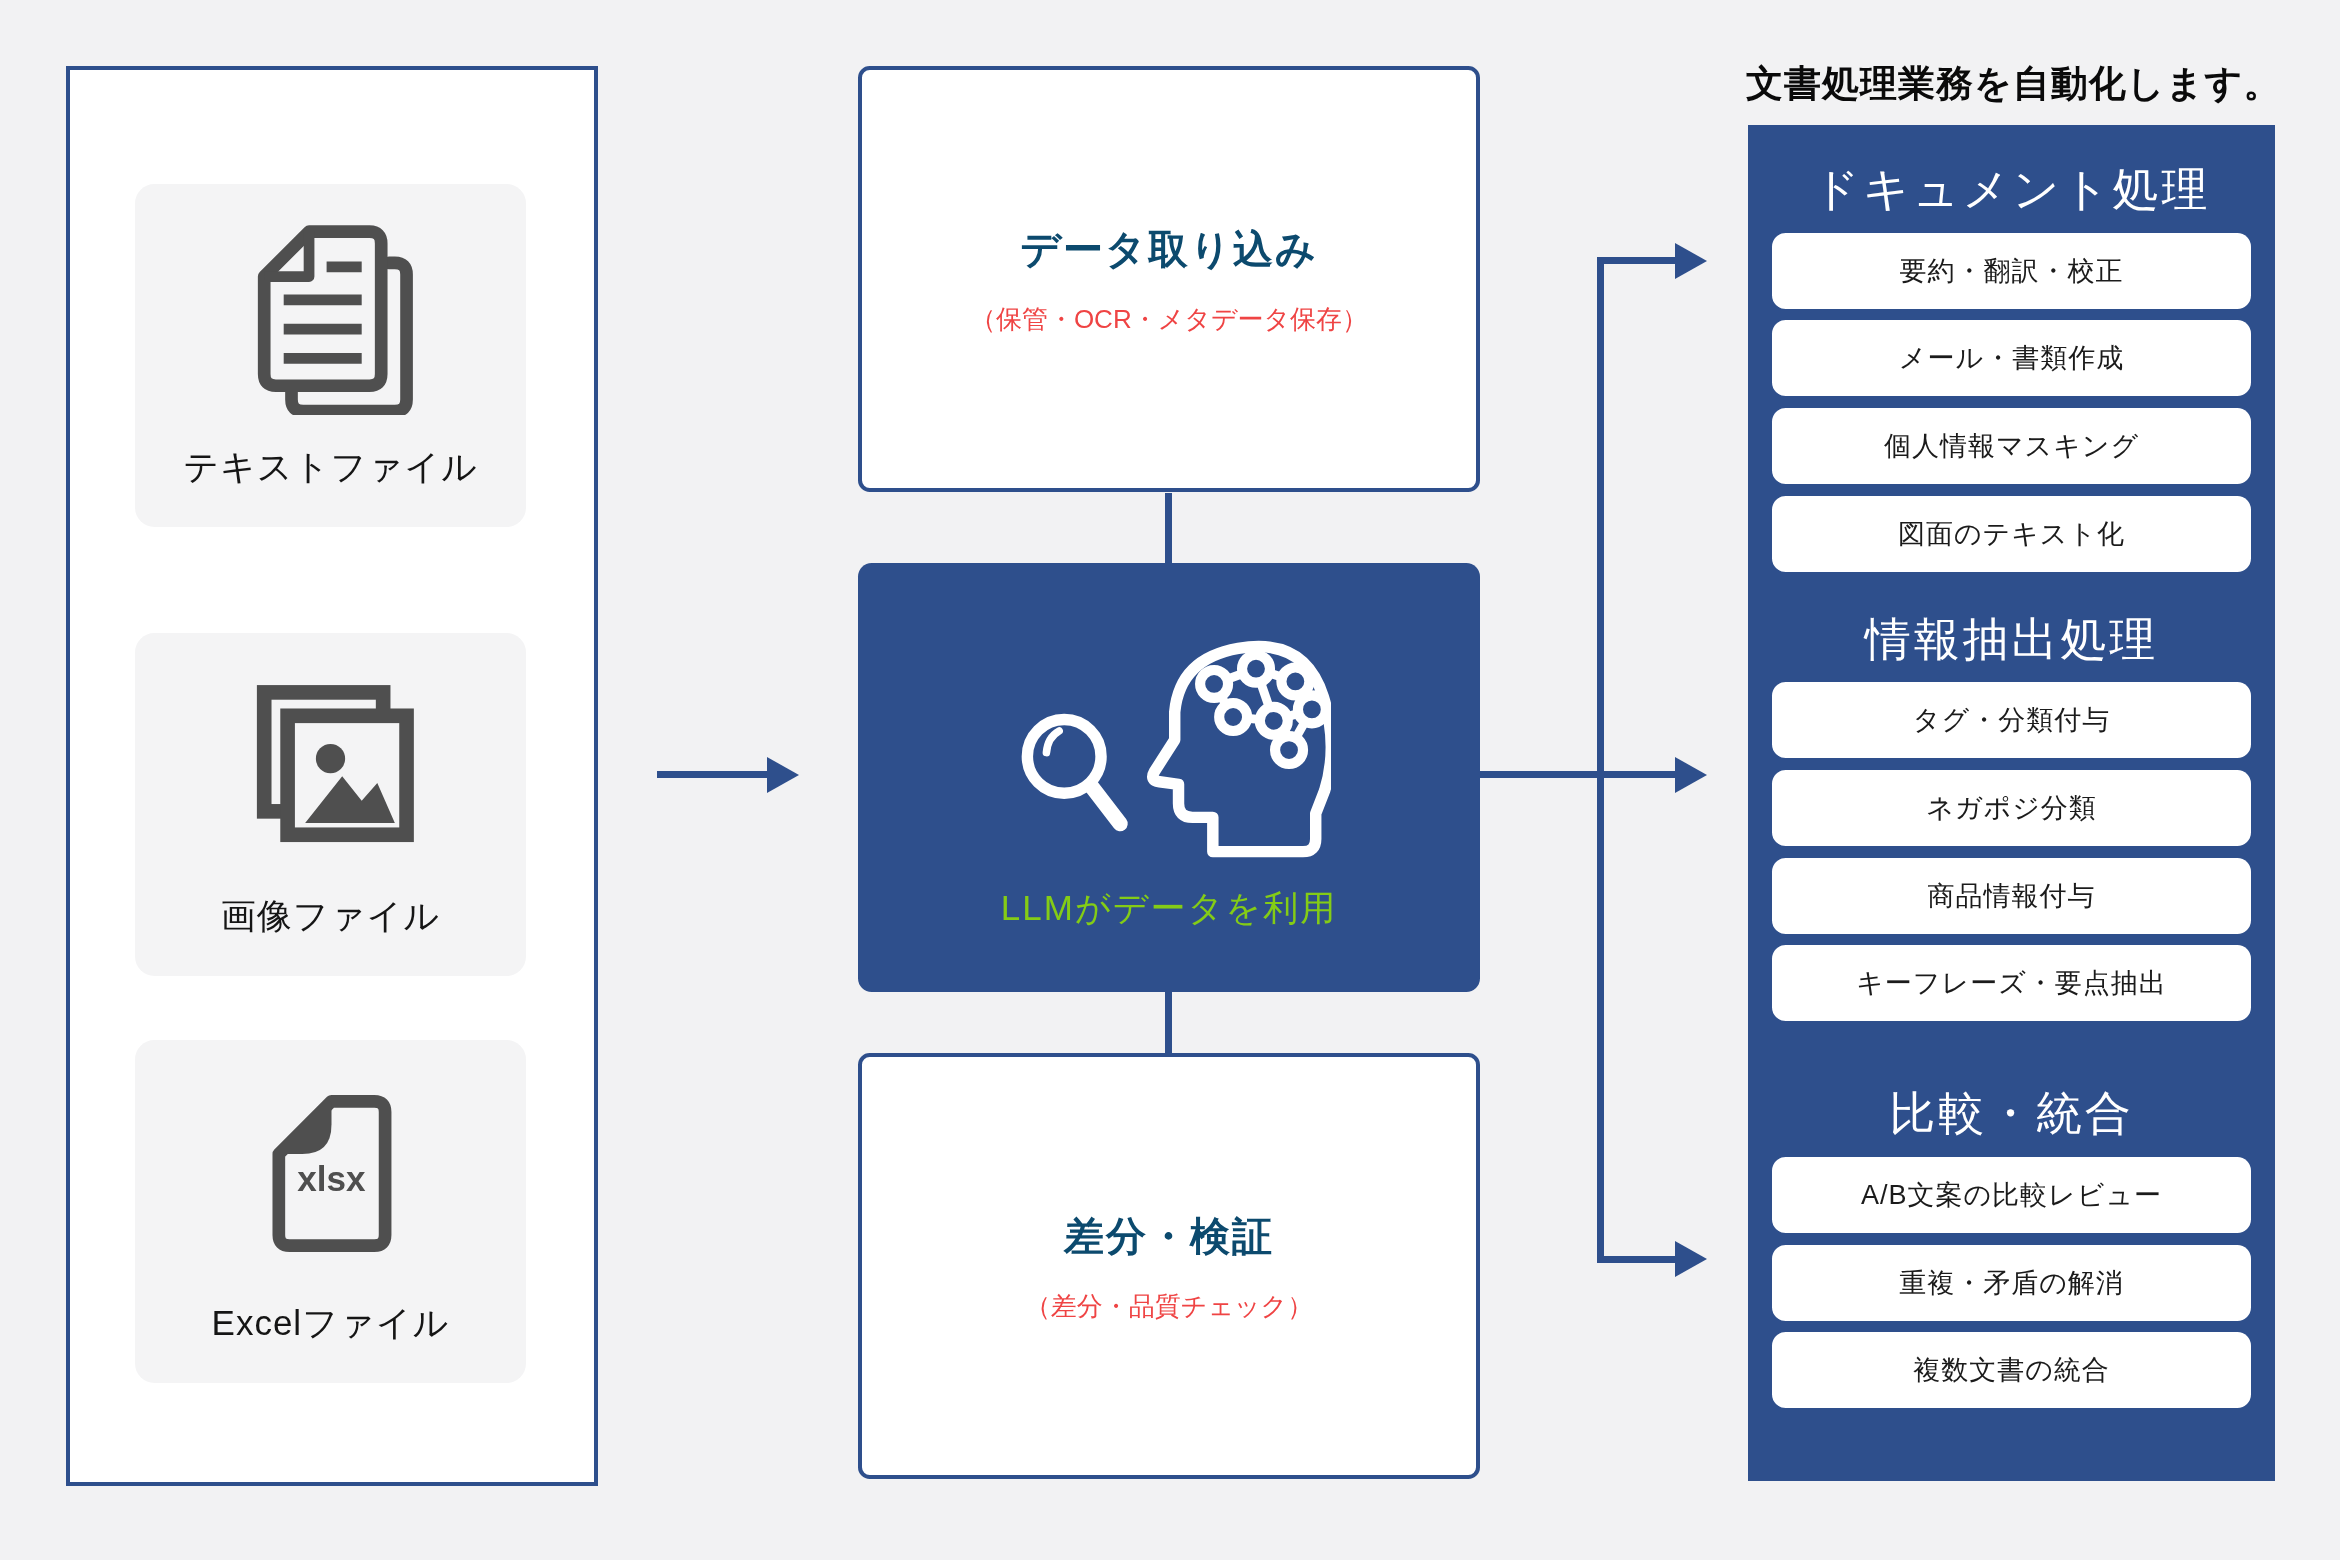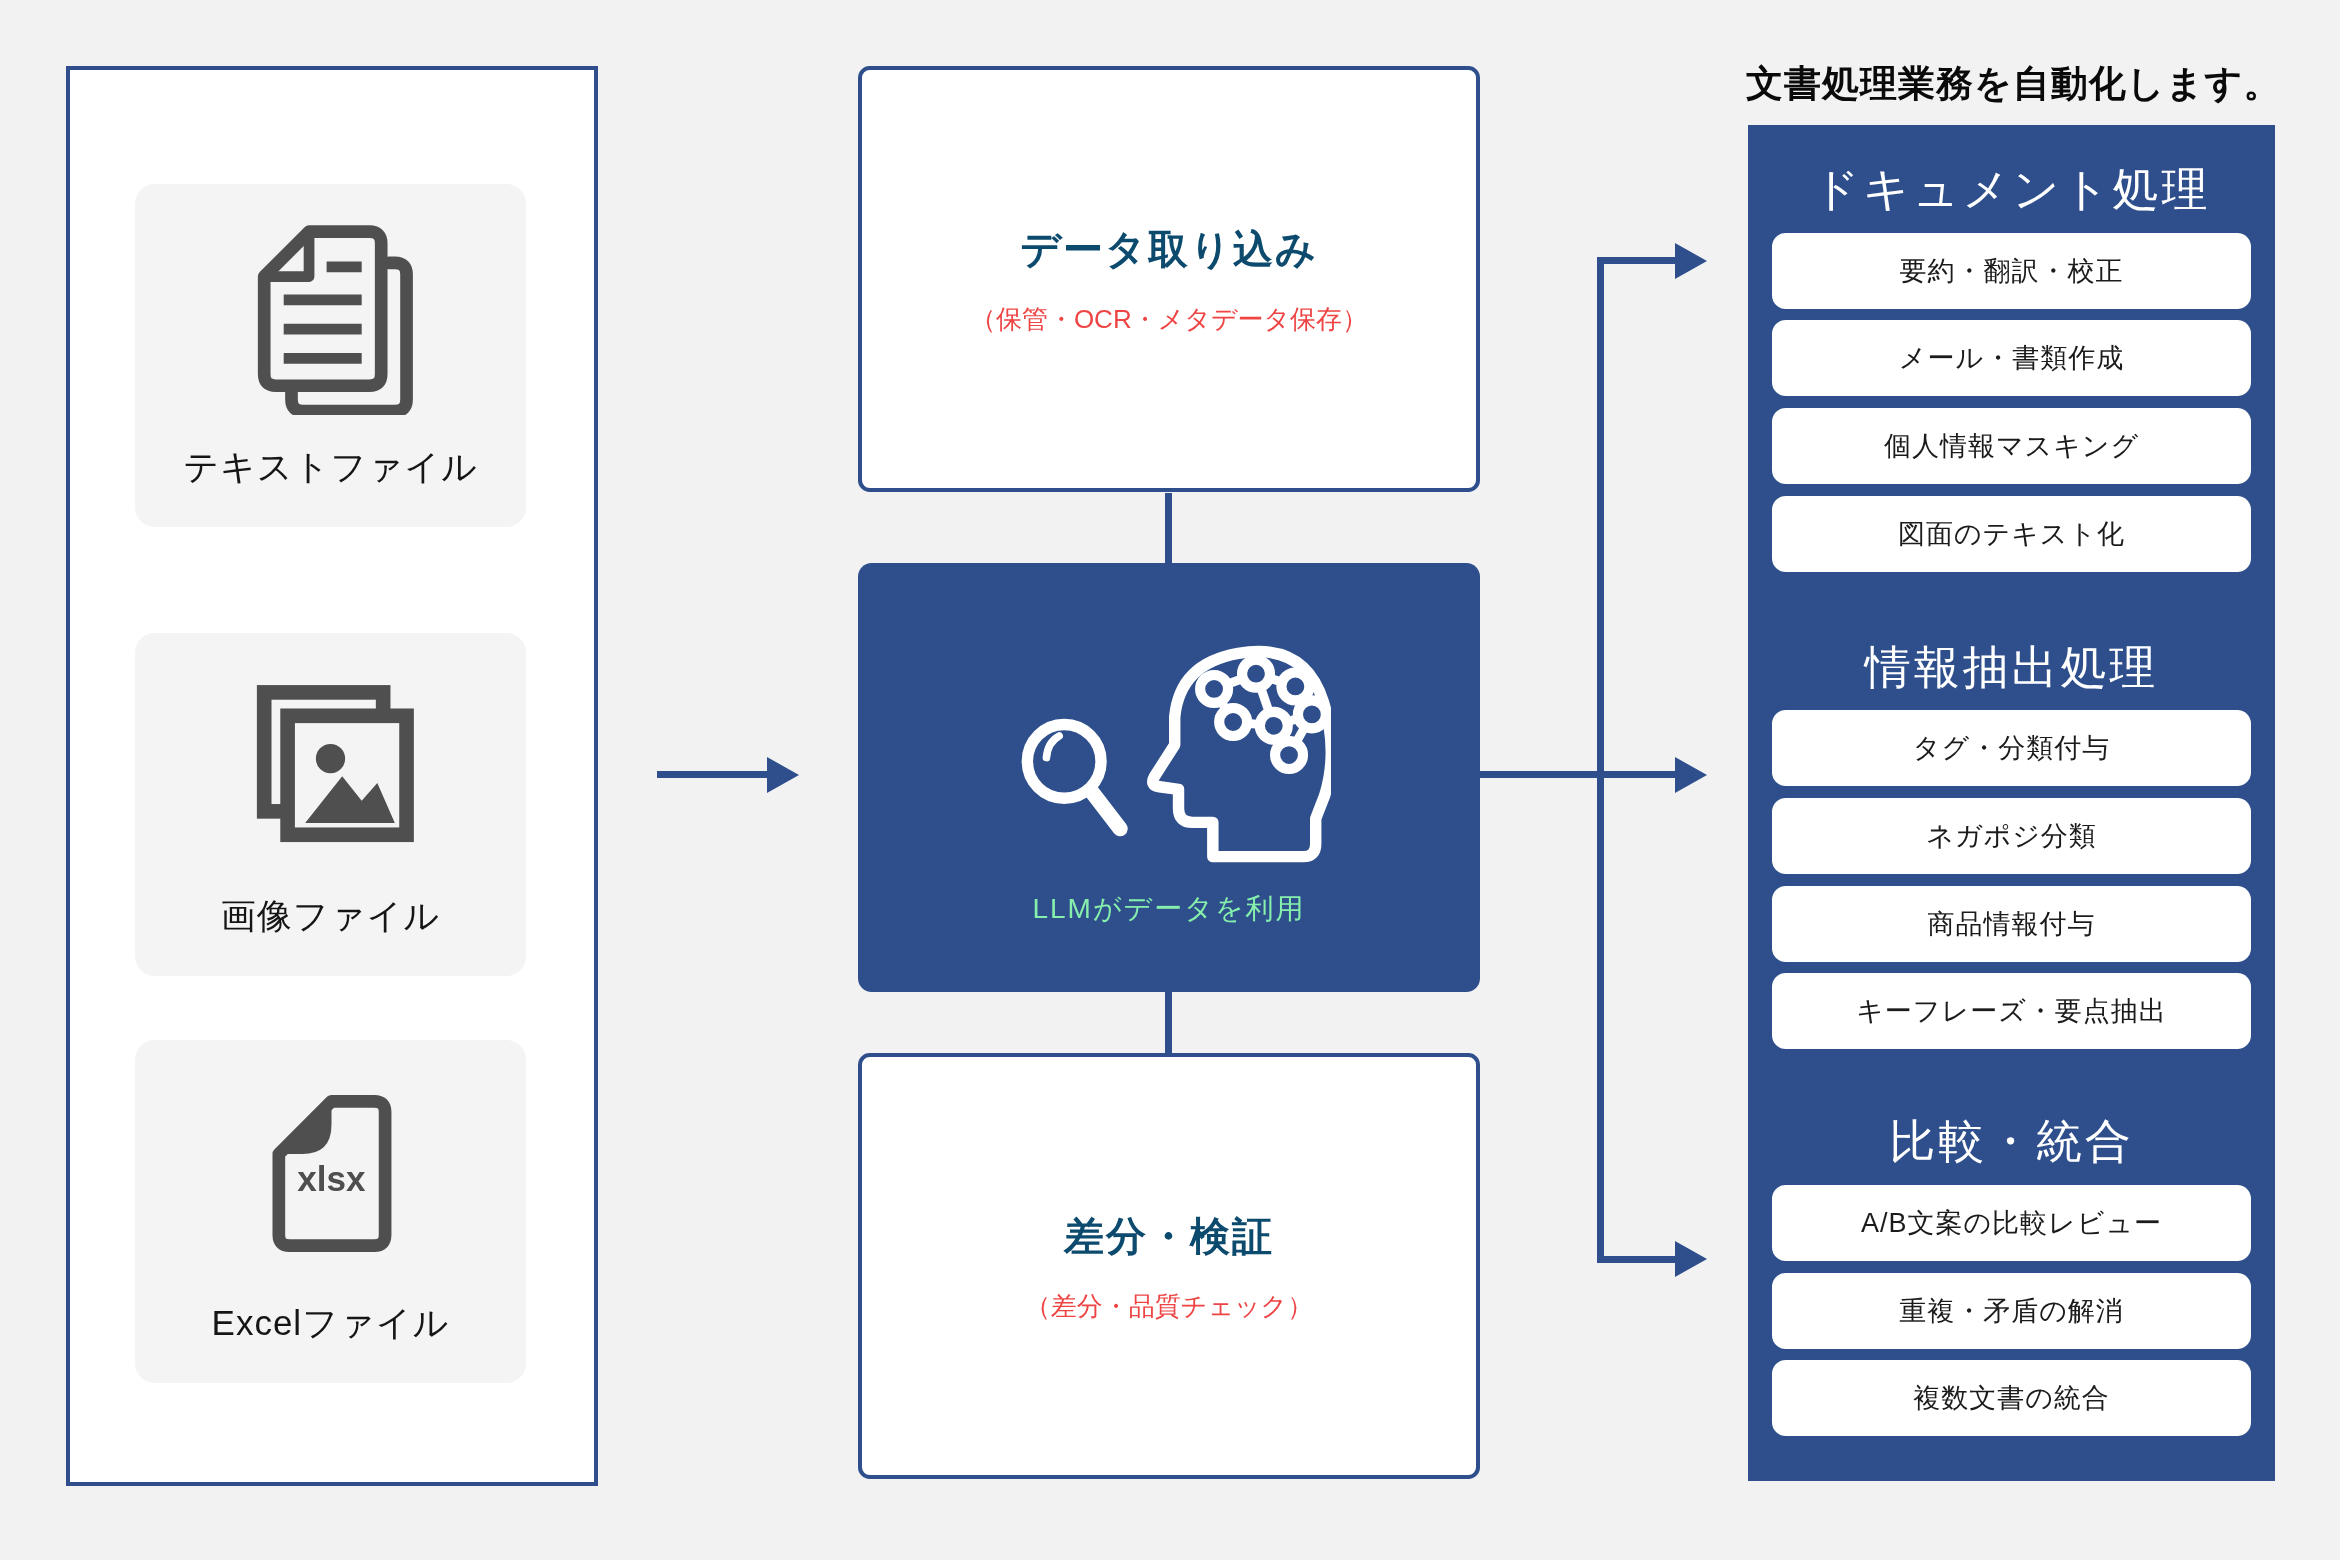--- a/index.html
+++ b/index.html
@@ -44,21 +44,21 @@
   .mid-box.top{top:66px;height:426px;}
   .mid-box.bottom{top:1053px;height:426px;}
   .mid-title{font-size:40px;font-weight:bold;color:#0c4a6e;letter-spacing:2px;}
   .mid-sub{font-size:26px;font-weight:400;color:#ef4444;}
   .llm-box{
     position:absolute;left:858px;top:563px;width:622px;height:429px;
     background:var(--accent);border-radius:13.7px;
     display:flex;flex-direction:column;align-items:center;justify-content:center;gap:27px;
     text-align:center;
   }
-  .llm-label{font-size:28px;font-weight:500;color:#86efac;letter-spacing:2px;}
+  .llm-label{font-size:35px;font-weight:500;color:#84cc16;letter-spacing:2px;}
 
   .v-connector{position:absolute;left:1165px;width:6.8px;background:var(--accent);}
   .vc1{top:493px;height:72px;}
   .vc2{top:990px;height:65px;}
 
   
   .h-line{position:absolute;height:6.8px;background:var(--accent);}
   .v-line{position:absolute;width:6.8px;background:var(--accent);}
   .arrowhead{
     position:absolute;width:0;height:0;
@@ -79,21 +79,21 @@
   .panel-title{
     position:absolute;left:1746px;top:59px;width:532px;
     font-size:37px;font-weight:bold;color:#0a0a0a;letter-spacing:1px;white-space:nowrap;
   }
   .output-panel{
     position:absolute;left:1748px;top:125px;width:527px;height:1356px;
     background:var(--accent);padding:0 24.4px;
   }
   .section{display:block;}
   .section.s1{margin-top:37px;}
-  .section.s2{margin-top:68px;}
+  .section.s2{margin-top:40px;}
   .section.s3{margin-top:65px;}
   .section-heading{
     height:55px;line-height:55px;text-align:center;color:#ffffff;
     font-size:46px;font-weight:500;letter-spacing:2.9px;margin-bottom:15.6px;
   }
   .pill{
     height:76px;margin-top:11.7px;background:#ffffff;border-radius:13.7px;
     display:flex;align-items:center;justify-content:center;
     font-size:27px;font-weight:500;color:#1b1b1b;letter-spacing:1px;
   }

